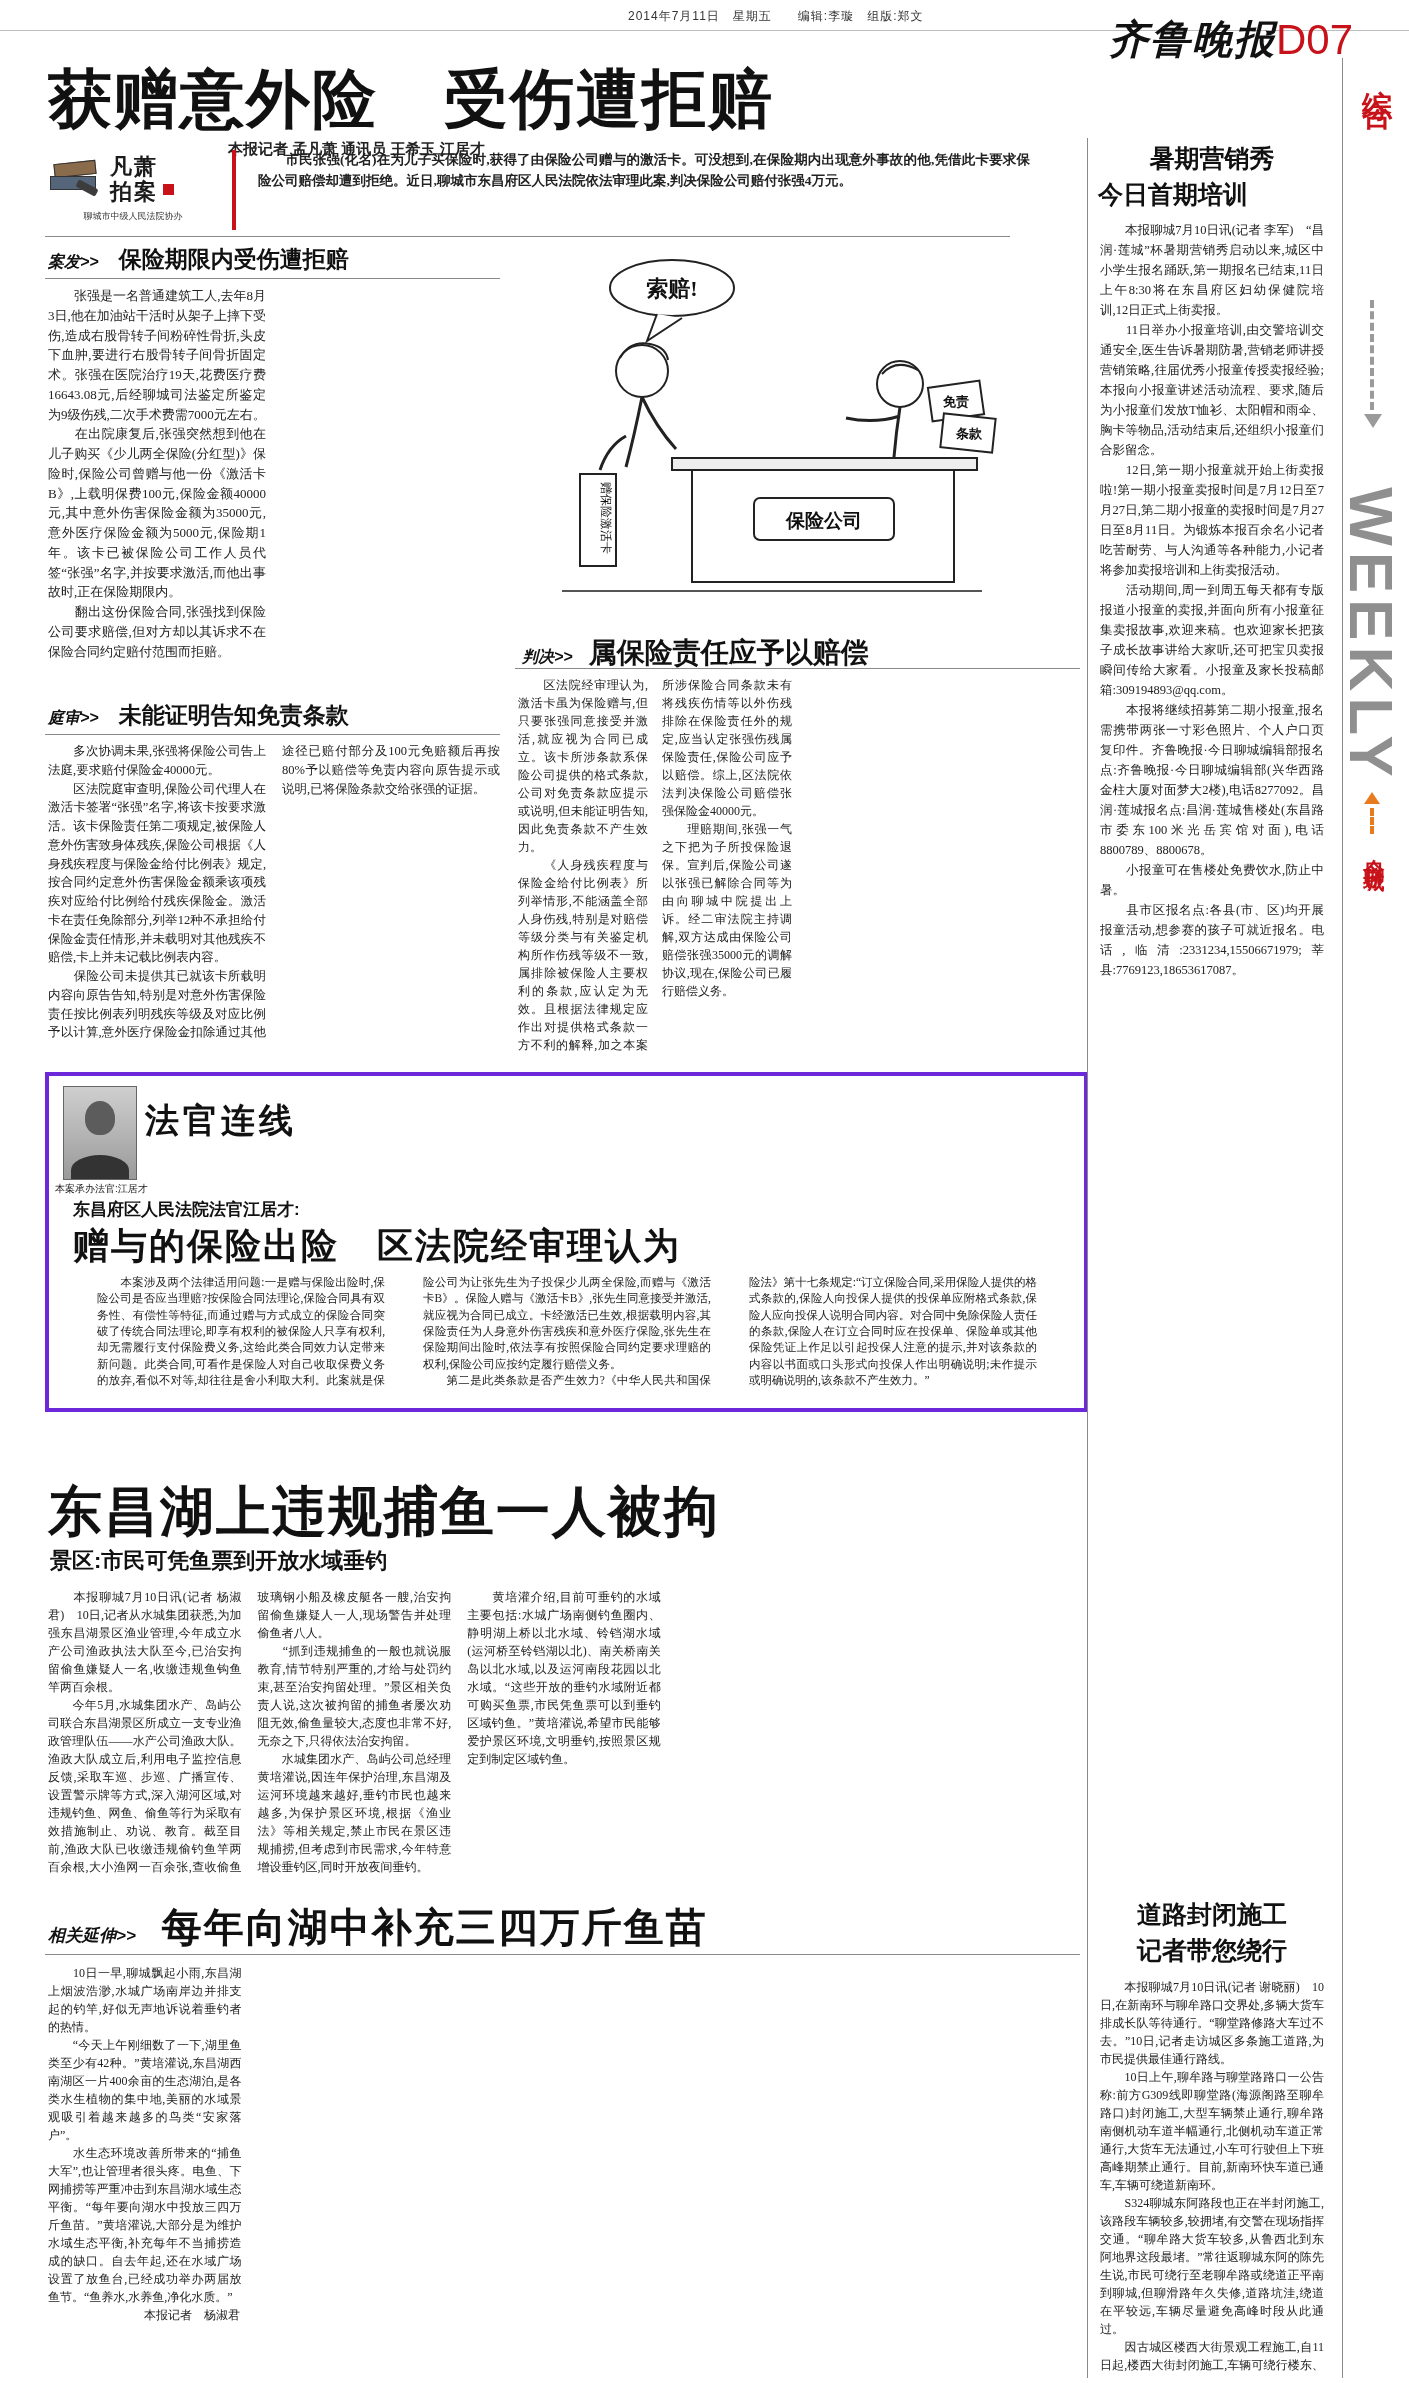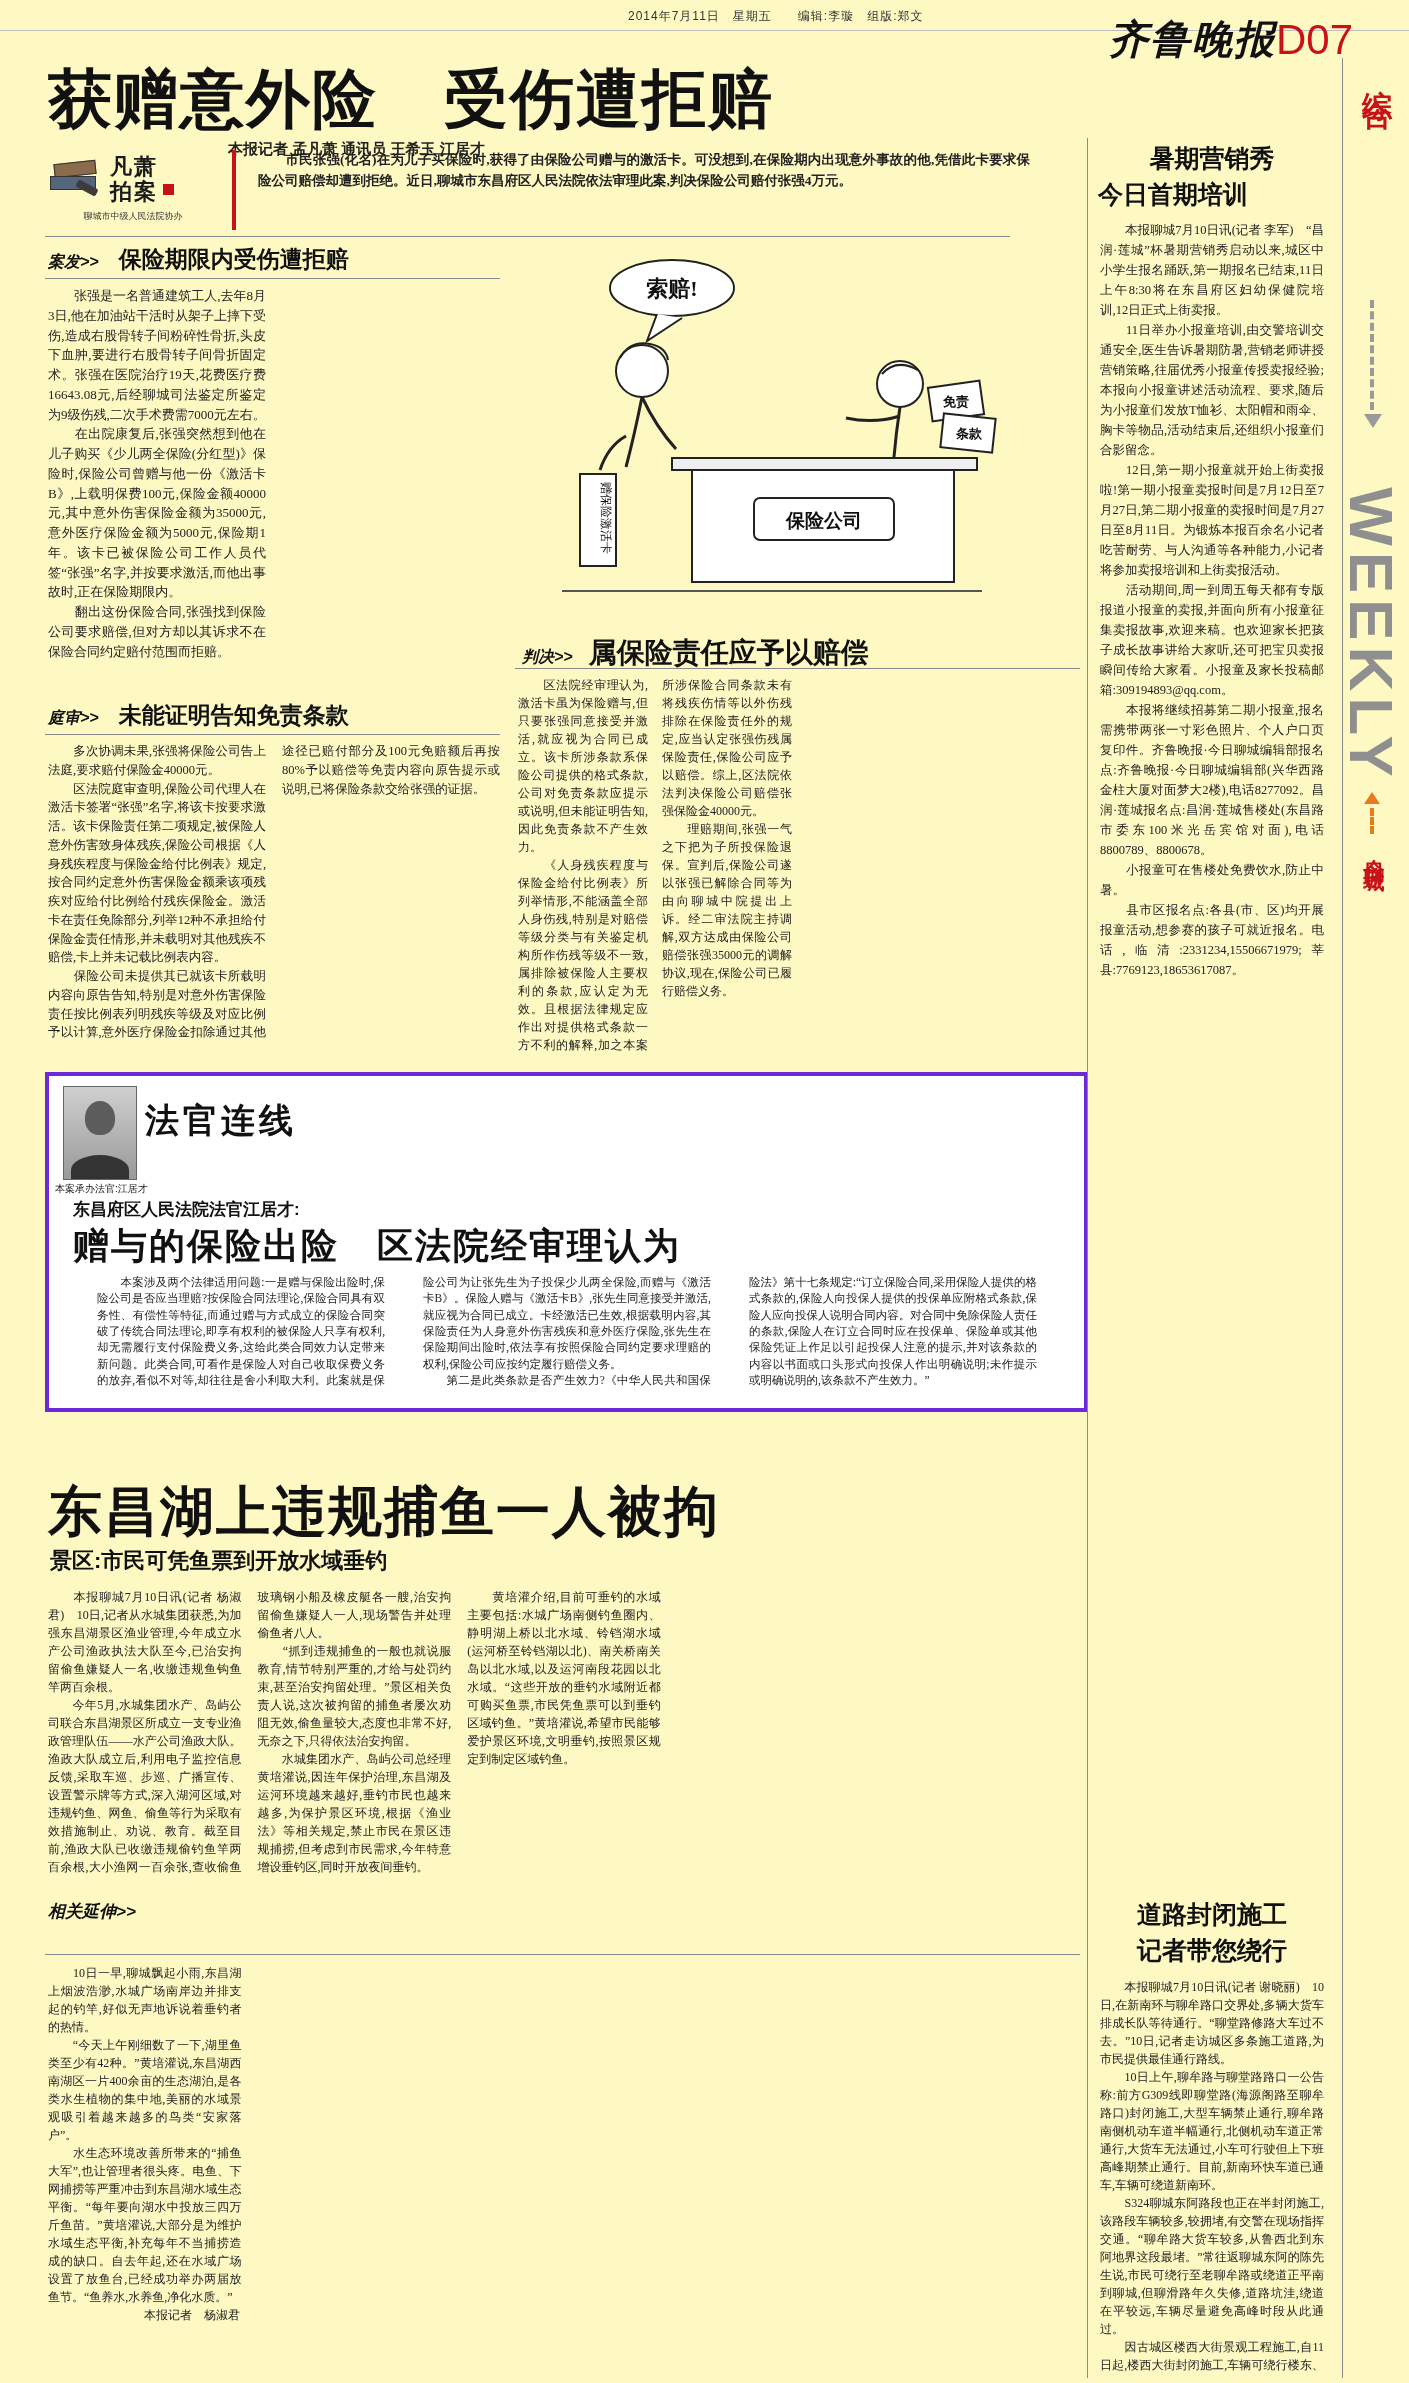--- a/index.html
+++ b/index.html
@@ -1,16 +1,16 @@
 <!DOCTYPE html>
 <html><head>
 <meta charset="utf-8">
 <style>
   html,body{margin:0;padding:0;background:#d9d9d9;}
-  .page{position:relative;width:1409px;height:2383px;background:#fef9c3;color:#1a1a1a;
+  .page{position:relative;width:1409px;height:2383px;background:#ffffff;color:#1a1a1a;
         font-family:"Liberation Serif",serif;overflow:hidden;margin:0 auto;}
   .abs{position:absolute;}
   .sans{font-family:"Liberation Sans",sans-serif;}
   .rule{background:#8a8a8a;}
   .col-text{text-align:justify;white-space:pre-wrap;overflow:hidden;column-fill:auto;color:#222;}
   .headline{font-family:"Liberation Sans",sans-serif;font-weight:900;letter-spacing:2px;color:#111;}
   .sec-label{font-family:"Liberation Sans",sans-serif;font-weight:bold;color:#111;font-style:italic;}
   .sec-title{font-family:"Liberation Sans",sans-serif;font-weight:bold;color:#111;}
   .vtext{writing-mode:vertical-rl;text-orientation:upright;}
   .red{color:#c8121a;}
@@ -142,20 +142,21 @@
   <div class="abs headline" style="left:48px;top:1476px;font-size:54px">东昌湖上违规捕鱼一人被拘</div>
   <div class="abs sec-title" style="left:50px;top:1546px;font-size:22px">景区:市民可凭鱼票到开放水域垂钓</div>
   <div class="abs col-text" style="left:48px;top:1588px;width:1032px;height:296px;columns:5;column-gap:16px;font-size:12px;line-height:1.5">　　本报聊城7月10日讯(记者 杨淑君)　10日,记者从水城集团获悉,为加强东昌湖景区渔业管理,今年成立水产公司渔政执法大队至今,已治安拘留偷鱼嫌疑人一名,收缴违规鱼钩鱼竿两百余根。
 　　今年5月,水城集团水产、岛屿公司联合东昌湖景区所成立一支专业渔政管理队伍——水产公司渔政大队。渔政大队成立后,利用电子监控信息反馈,采取车巡、步巡、广播宣传、设置警示牌等方式,深入湖河区域,对违规钓鱼、网鱼、偷鱼等行为采取有效措施制止、劝说、教育。截至目前,渔政大队已收缴违规偷钓鱼竿两百余根,大小渔网一百余张,查收偷鱼玻璃钢小船及橡皮艇各一艘,治安拘留偷鱼嫌疑人一人,现场警告并处理偷鱼者八人。
 　　“抓到违规捕鱼的一般也就说服教育,情节特别严重的,才给与处罚约束,甚至治安拘留处理。”景区相关负责人说,这次被拘留的捕鱼者屡次劝阻无效,偷鱼量较大,态度也非常不好,无奈之下,只得依法治安拘留。
 　　水城集团水产、岛屿公司总经理黄培灌说,因连年保护治理,东昌湖及运河环境越来越好,垂钓市民也越来越多,为保护景区环境,根据《渔业法》等相关规定,禁止市民在景区违规捕捞,但考虑到市民需求,今年特意增设垂钓区,同时开放夜间垂钓。
 　　黄培灌介绍,目前可垂钓的水域主要包括:水城广场南侧钓鱼圈内、静明湖上桥以北水域、铃铛湖水域(运河桥至铃铛湖以北)、南关桥南关岛以北水域,以及运河南段花园以北水域。“这些开放的垂钓水域附近都可购买鱼票,市民凭鱼票可以到垂钓区域钓鱼。”黄培灌说,希望市民能够爱护景区环境,文明垂钓,按照景区规定到制定区域钓鱼。</div>
 
   <div class="abs" style="left:48px;top:1900px;display:flex;align-items:baseline">
     <span class="sec-label" style="font-size:17px">相关延伸&gt;&gt;</span>
+    <span class="headline" style="font-size:40px;margin-left:26px">每年向湖中补充三四万斤鱼苗</span>
   </div>
   <div class="abs rule" style="left:45px;top:1954px;width:1035px;height:1px"></div>
   <div class="abs col-text" style="left:48px;top:1964px;width:1032px;height:405px;columns:5;column-gap:16px;font-size:12px;line-height:1.5">　　10日一早,聊城飘起小雨,东昌湖上烟波浩渺,水城广场南岸边并排支起的钓竿,好似无声地诉说着垂钓者的热情。
 　　“今天上午刚细数了一下,湖里鱼类至少有42种。”黄培灌说,东昌湖西南湖区一片400余亩的生态湖泊,是各类水生植物的集中地,美丽的水域景观吸引着越来越多的鸟类“安家落户”。
 　　水生态环境改善所带来的“捕鱼大军”,也让管理者很头疼。电鱼、下网捕捞等严重冲击到东昌湖水域生态平衡。“每年要向湖水中投放三四万斤鱼苗。”黄培灌说,大部分是为维护水域生态平衡,补充每年不当捕捞造成的缺口。自去年起,还在水域广场设置了放鱼台,已经成功举办两届放鱼节。“鱼养水,水养鱼,净化水质。”
 　　　　　　　　本报记者　杨淑君</div>
 
   <div class="abs rule" style="left:1087px;top:138px;width:1px;height:2240px"></div>
 
   <div class="abs sec-title" style="left:1098px;top:142px;width:228px;text-align:center;font-size:25px">暑期营销秀</div>

